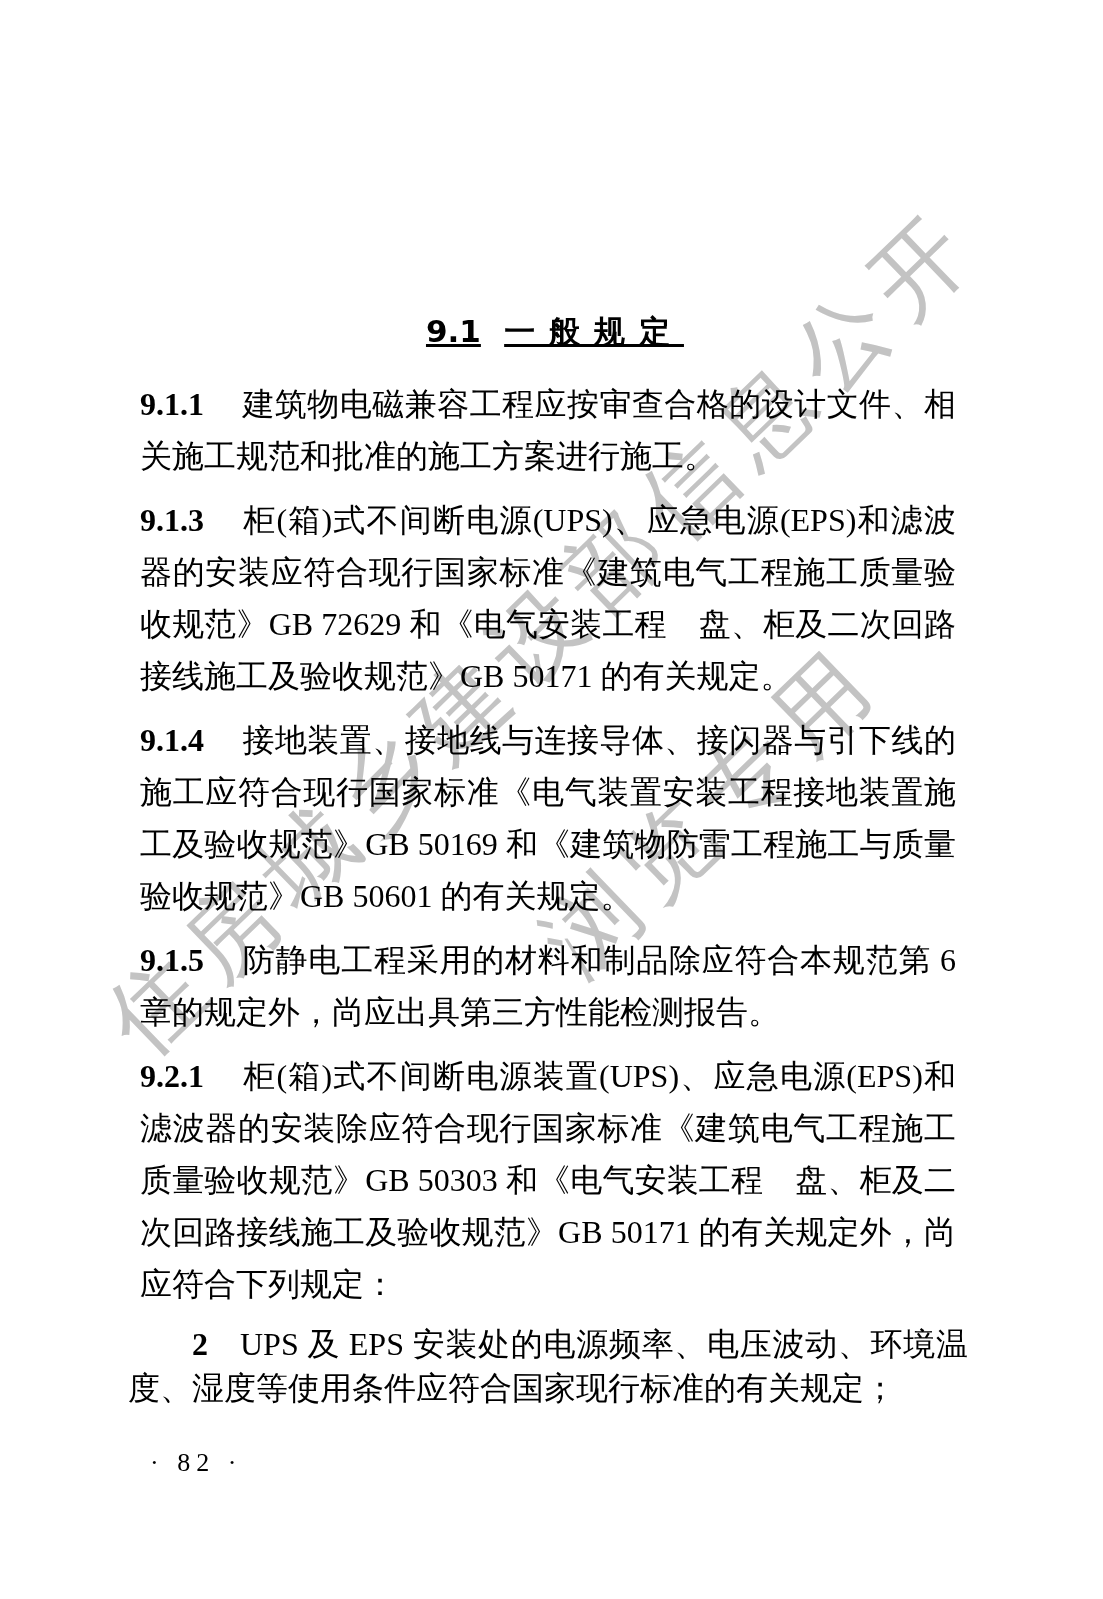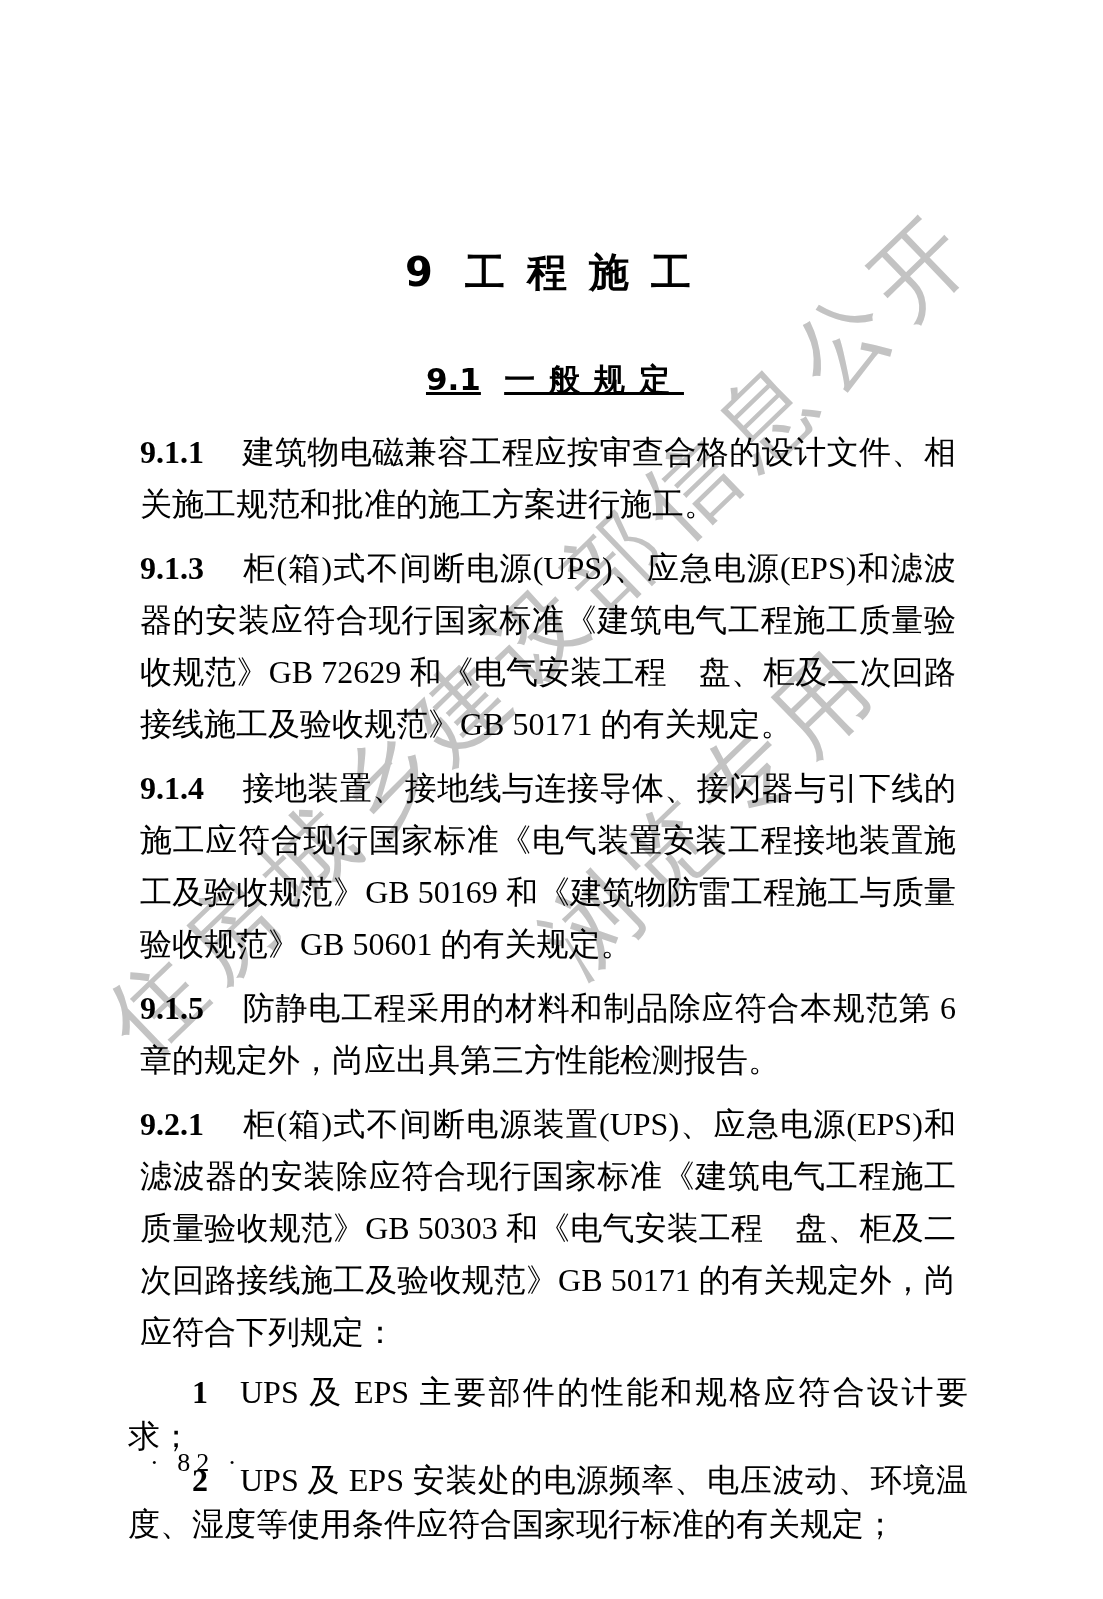--- a/index.html
+++ b/index.html
@@ -102,23 +102,20 @@
   }
 </style>
 </head>
 <body>
 
 <div class="watermark wm1">住房城乡建设部信息公开</div>
 <div class="watermark wm2">浏览专用</div>
 
 <div class="content">
 
-  <h1 class="chapter-title">
-    <span class="ch-num">9</span><span class="ch-name">工程施工</span>
-  </h1>
 
   <h2 class="section-title" id="sec-9-1">
     <span class="sec-num">9.1</span><span class="spaced">一般规定</span>
   </h2>
 
   <p class="clause first">
     <span class="clause-num">9.1.1</span><span class="clause-text">建筑物电磁兼容工程应按审查合格的设计文件、相关施工规范和批准的施工方案进行施工。</span>
   </p>
   <p class="clause">
     <span class="clause-num">9.1.3</span><span class="clause-text">柜(箱)式不间断电源(UPS)、应急电源(EPS)和滤波器的安装应符合现行国家标准《建筑电气工程施工质量验收规范》GB 72629 和《电气安装工程　盘、柜及二次回路接线施工及验收规范》GB 50171 的有关规定。</span>
@@ -129,21 +126,18 @@
   <p class="clause">
     <span class="clause-num">9.1.5</span><span class="clause-text">防静电工程采用的材料和制品除应符合本规范第 6 章的规定外，尚应出具第三方性能检测报告。</span>
   </p>
 
 
   <p class="clause">
     <span class="clause-num">9.2.1</span><span class="clause-text">柜(箱)式不间断电源装置(UPS)、应急电源(EPS)和滤波器的安装除应符合现行国家标准《建筑电气工程施工质量验收规范》GB 50303 和《电气安装工程　盘、柜及二次回路接线施工及验收规范》GB 50171 的有关规定外，尚应符合下列规定：</span>
   </p>
 
   <p class="subitem">
-    <span class="item-num">1</span><span>UPS 及 EPS 主要部件的性能和规格应符合设计要求；</span>
-  </p>
-  <p class="subitem">
     <span class="item-num">2</span><span>UPS 及 EPS 安装处的电源频率、电压波动、环境温度、湿度等使用条件应符合国家现行标准的有关规定；</span>
   </p>
 
 </div>
 
 <div class="page-number">· 82 ·</div>
 
 </body></html>

